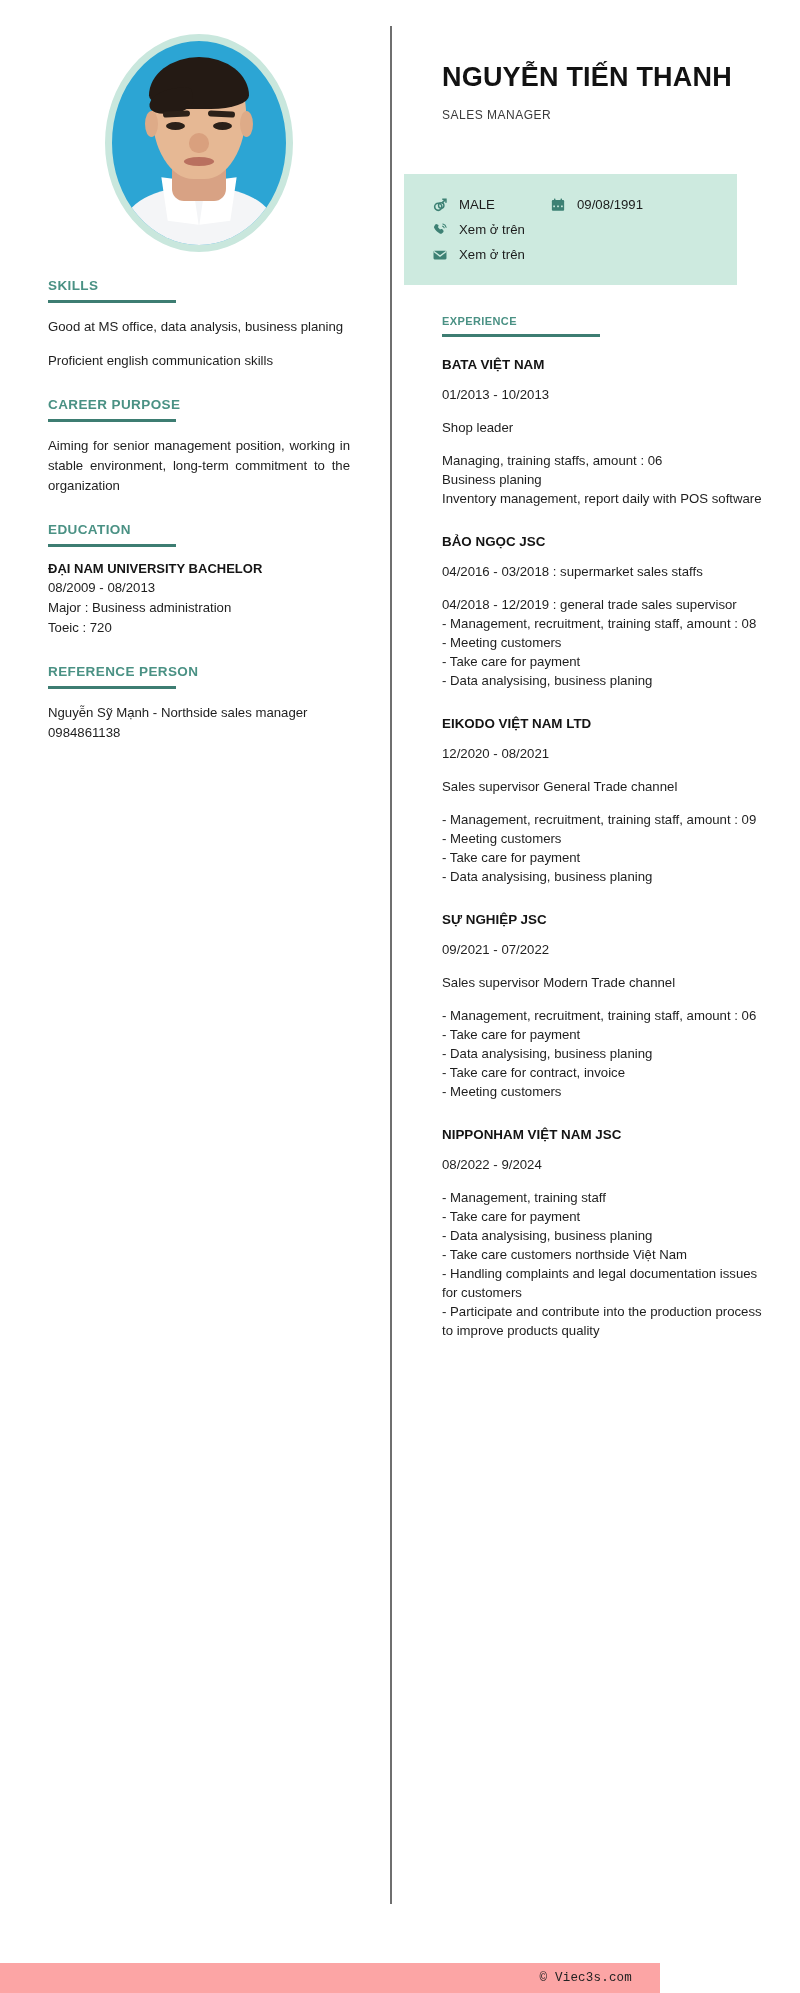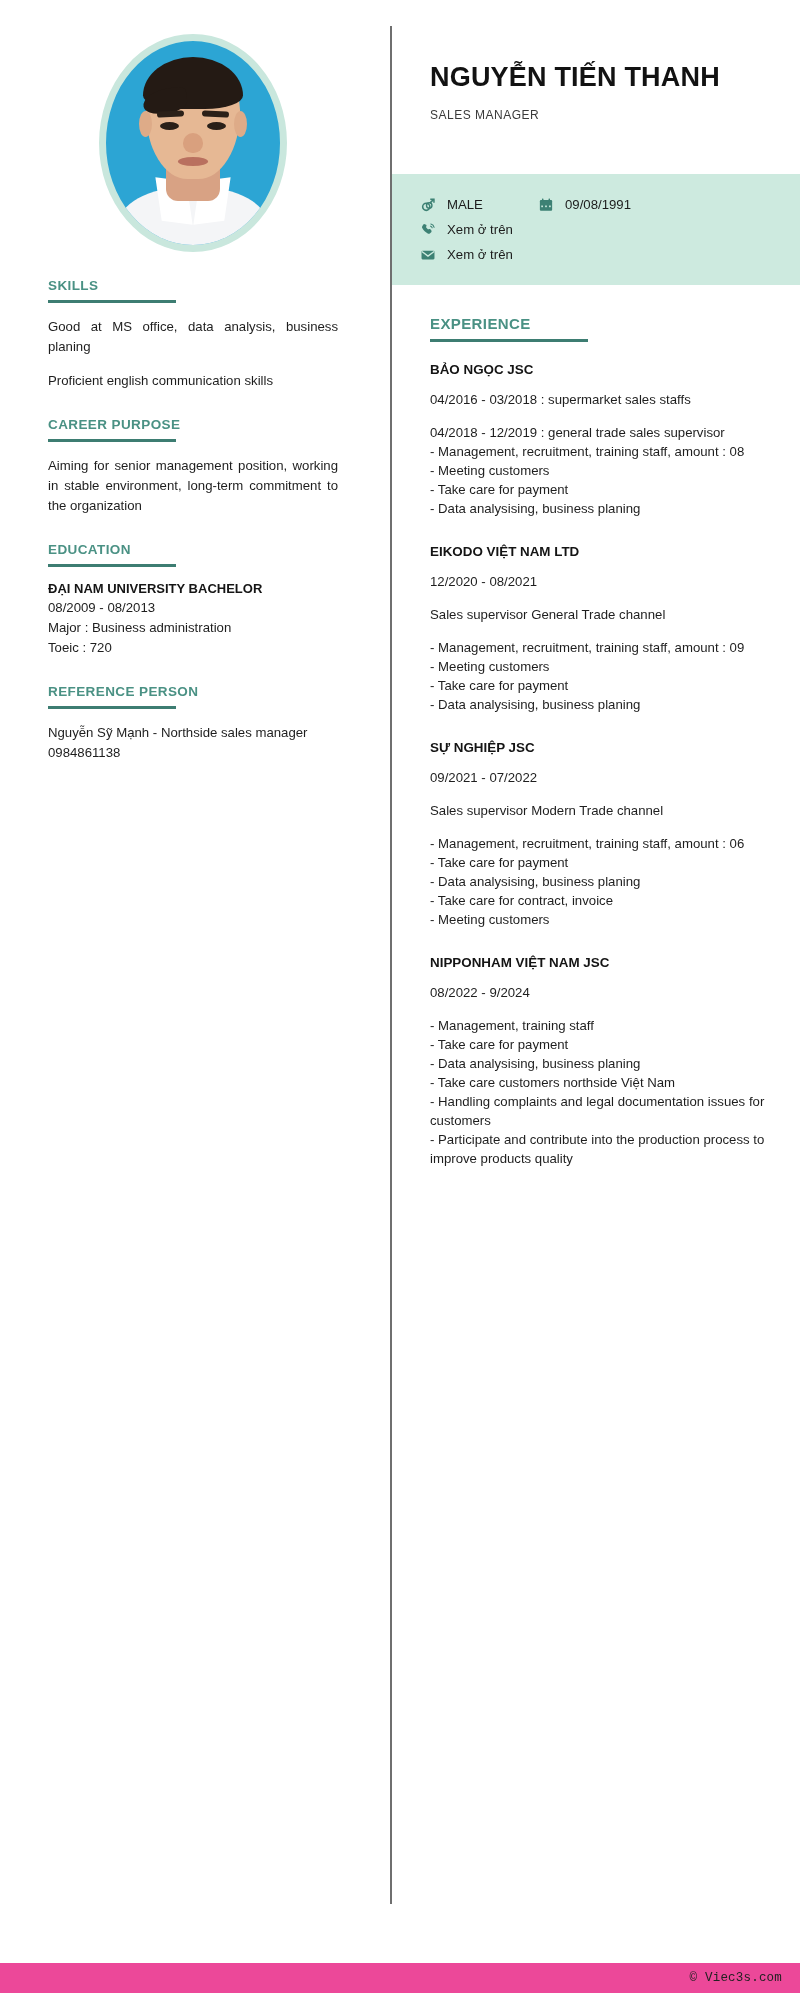--- a/index.html
+++ b/index.html
@@ -203,21 +203,21 @@
     letter-spacing: 0.5px;
     margin: 15px 0 0 0;
   }
 
   
   .contact-bar {
     margin-top: 52px;
     margin-left: 2px;
     background: #cdeadf;
     padding: 18px 0 18px 26px;
-    width: 408px;
+    width: 333px;
   }
   .contact-row {
     display: flex;
     align-items: center;
     min-height: 25px;
   }
   .contact-cell {
     display: flex;
     align-items: center;
     font-size: 13.2px;
@@ -230,21 +230,21 @@
     align-items: center;
     margin-right: 10px;
     color: #3d8174;
     flex: none;
   }
   .cell-gender { width: 118px; }
 
   
   .exp-wrap { padding: 30px 30px 0 40px; }
   .exp-title {
-    font-size: 15px;
+    font-size: 11px;
     font-weight: bold;
     letter-spacing: 0.4px;
     color: #4a9184;
     margin: 0 0 7px 0;
   }
   .exp-rule {
     width: 158px; height: 3px;
     background: #3d7d72;
     margin-bottom: 20px;
   }
@@ -267,27 +267,27 @@
     line-height: 19px;
     color: #1e1e1e;
     margin: 0;
     white-space: pre-line;
   }
 
   
   .footer {
     position: absolute;
     left: 0; bottom: 0;
-    width: 800px;
+    width: 660px;
     height: 30px;
-    background: #ec4899;
+    background: #fca5a5;
     display: flex;
     align-items: center;
     justify-content: flex-end;
-    padding-right: 18px;
+    padding-right: 28px;
   }
   .footer-text {
     font-family: "Liberation Mono", monospace;
     font-size: 12.5px;
     color: #222222;
     letter-spacing: 0.2px;
   }
 </style>
 </head>
 <body>
@@ -411,20 +411,28 @@
         </div>
       </div>
 
 
     </div>
 
     <div class="exp-wrap">
       <div class="exp-title">EXPERIENCE</div>
       <div class="exp-rule"></div>
 
+      <div class="job">
+        <div class="job-company">BATA VIỆT NAM</div>
+        <div class="job-line">01/2013 - 10/2013</div>
+        <div class="job-line">Shop leader</div>
+        <div class="job-bullets">Managing, training staffs, amount : 06
+Business planing
+Inventory management, report daily with POS software</div>
+      </div>
 
       <div class="job">
         <div class="job-company">BẢO NGỌC JSC</div>
         <div class="job-line">04/2016 - 03/2018 : supermarket sales staffs</div>
         <div class="job-bullets">04/2018 - 12/2019 : general trade sales supervisor
 - Management, recruitment, training staff, amount : 08
 - Meeting customers
 - Take care for payment
 - Data analysising, business planing</div>
       </div>

